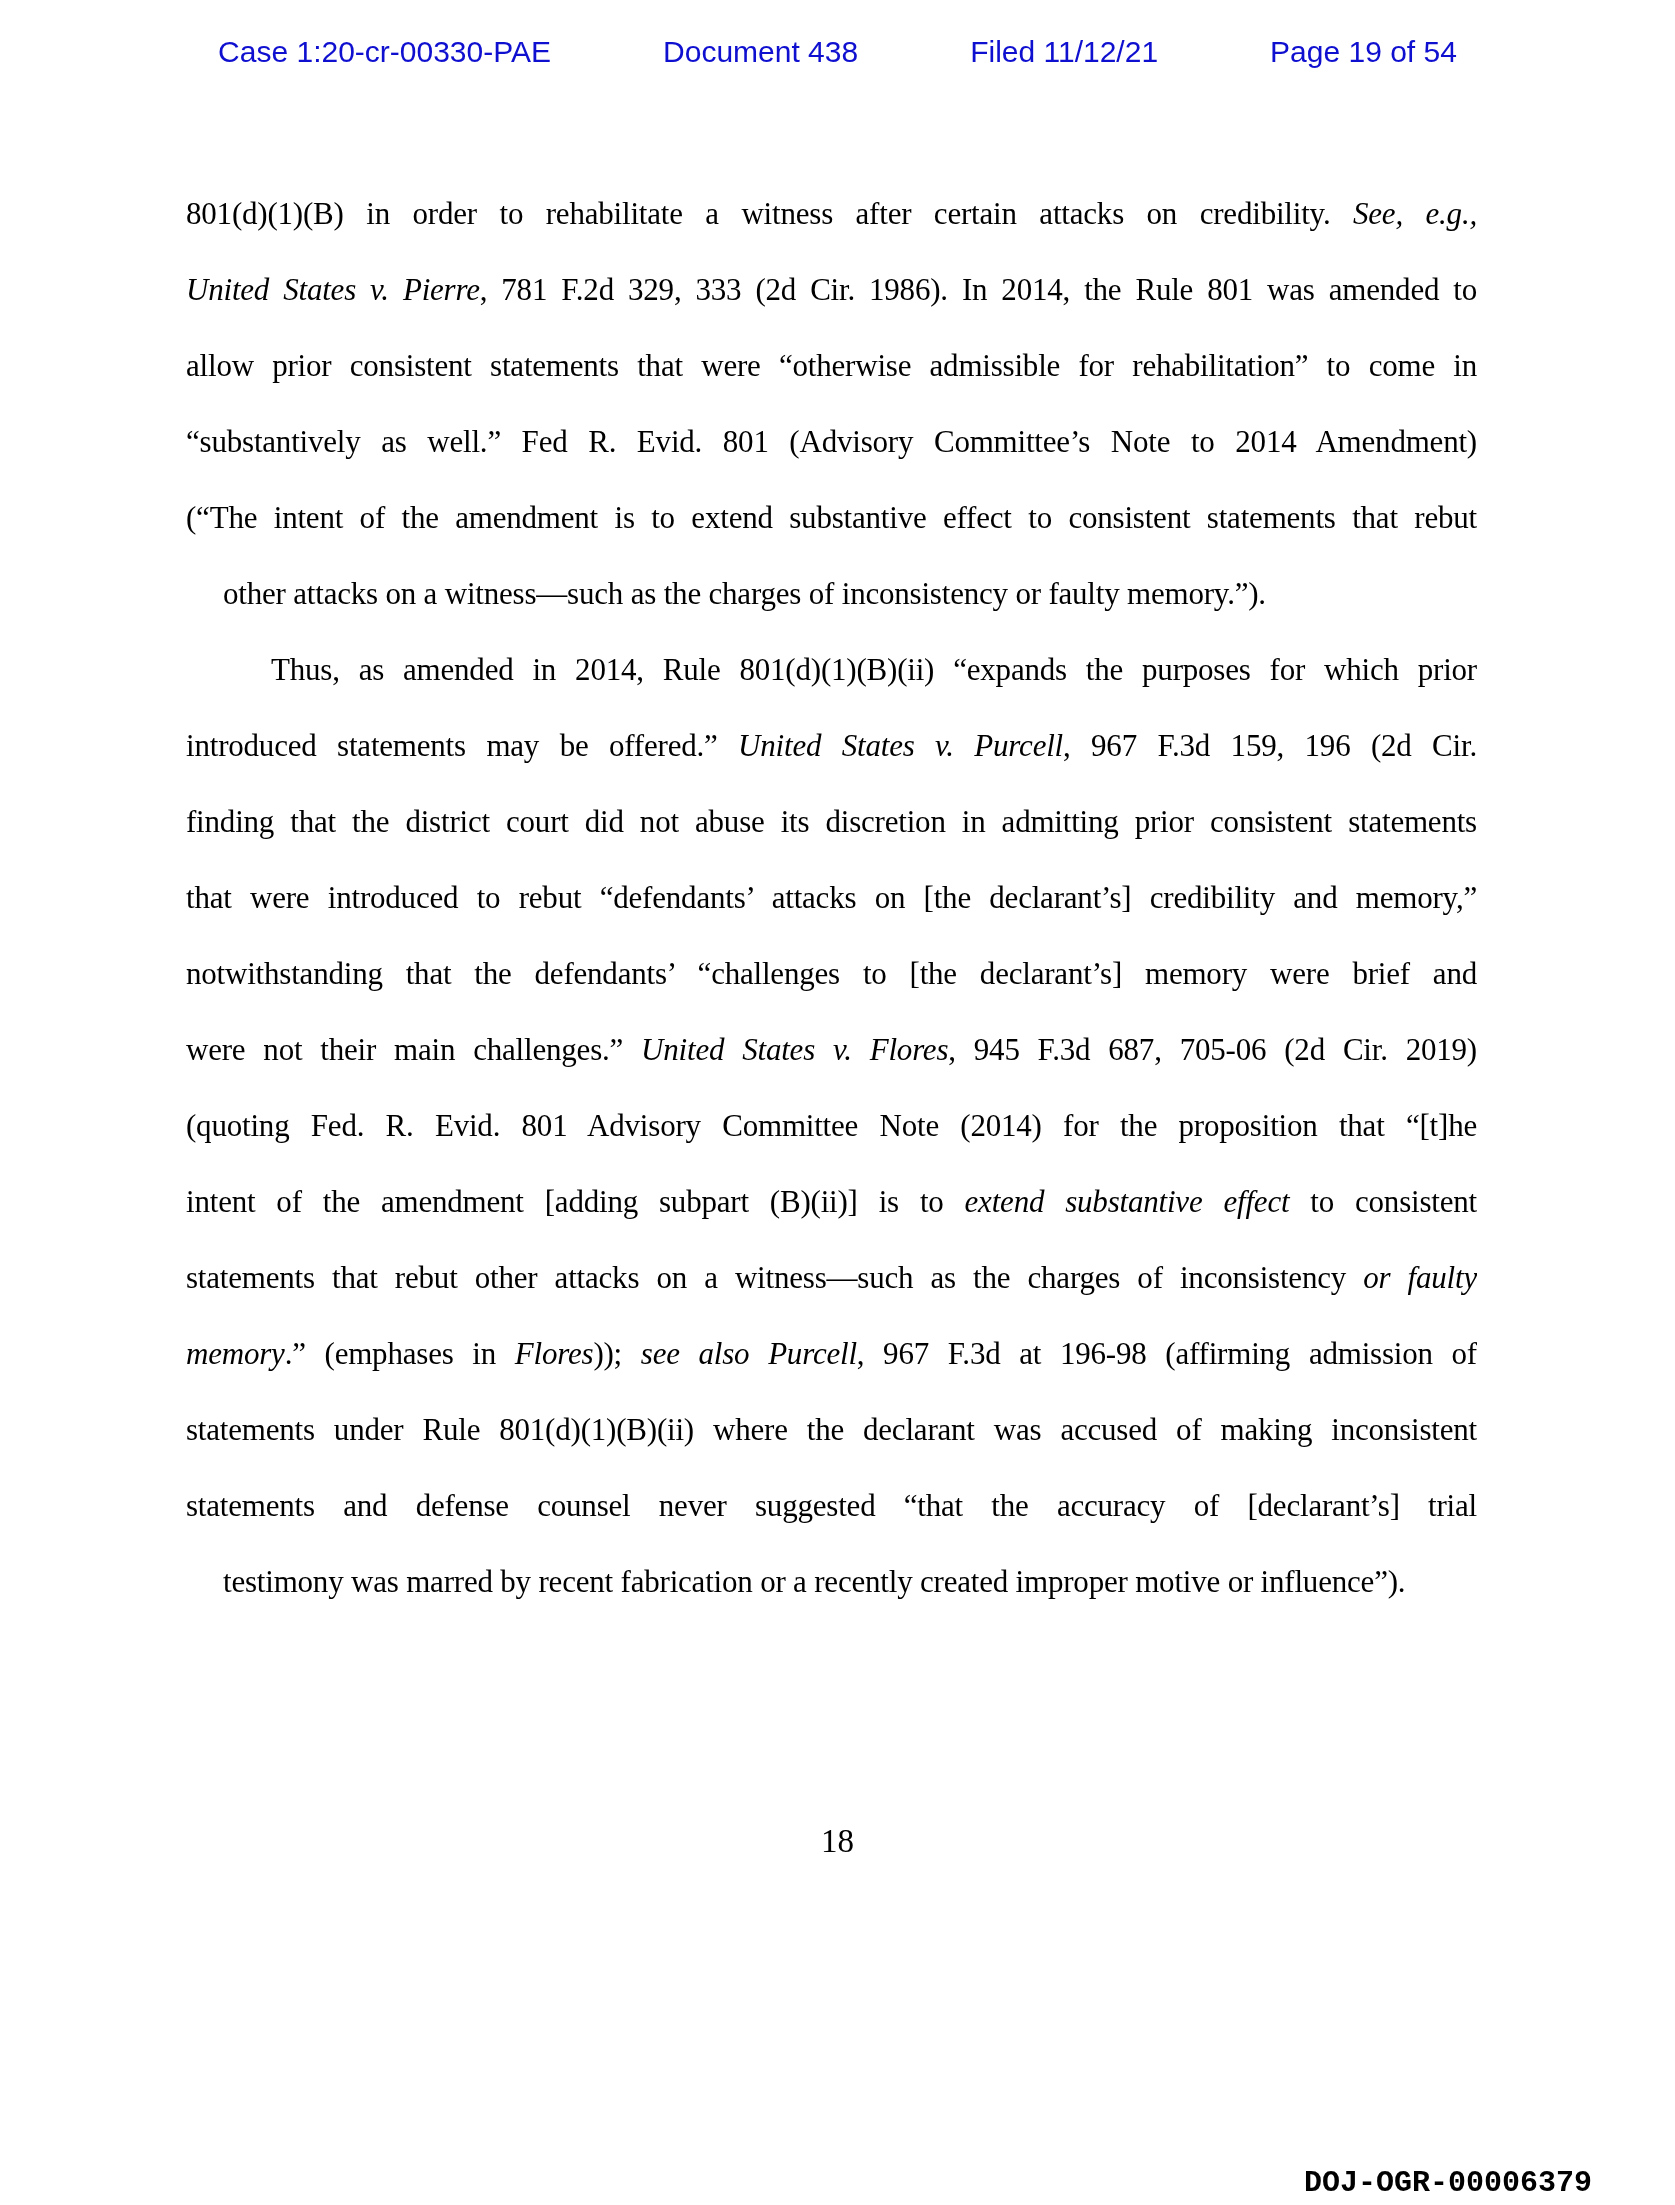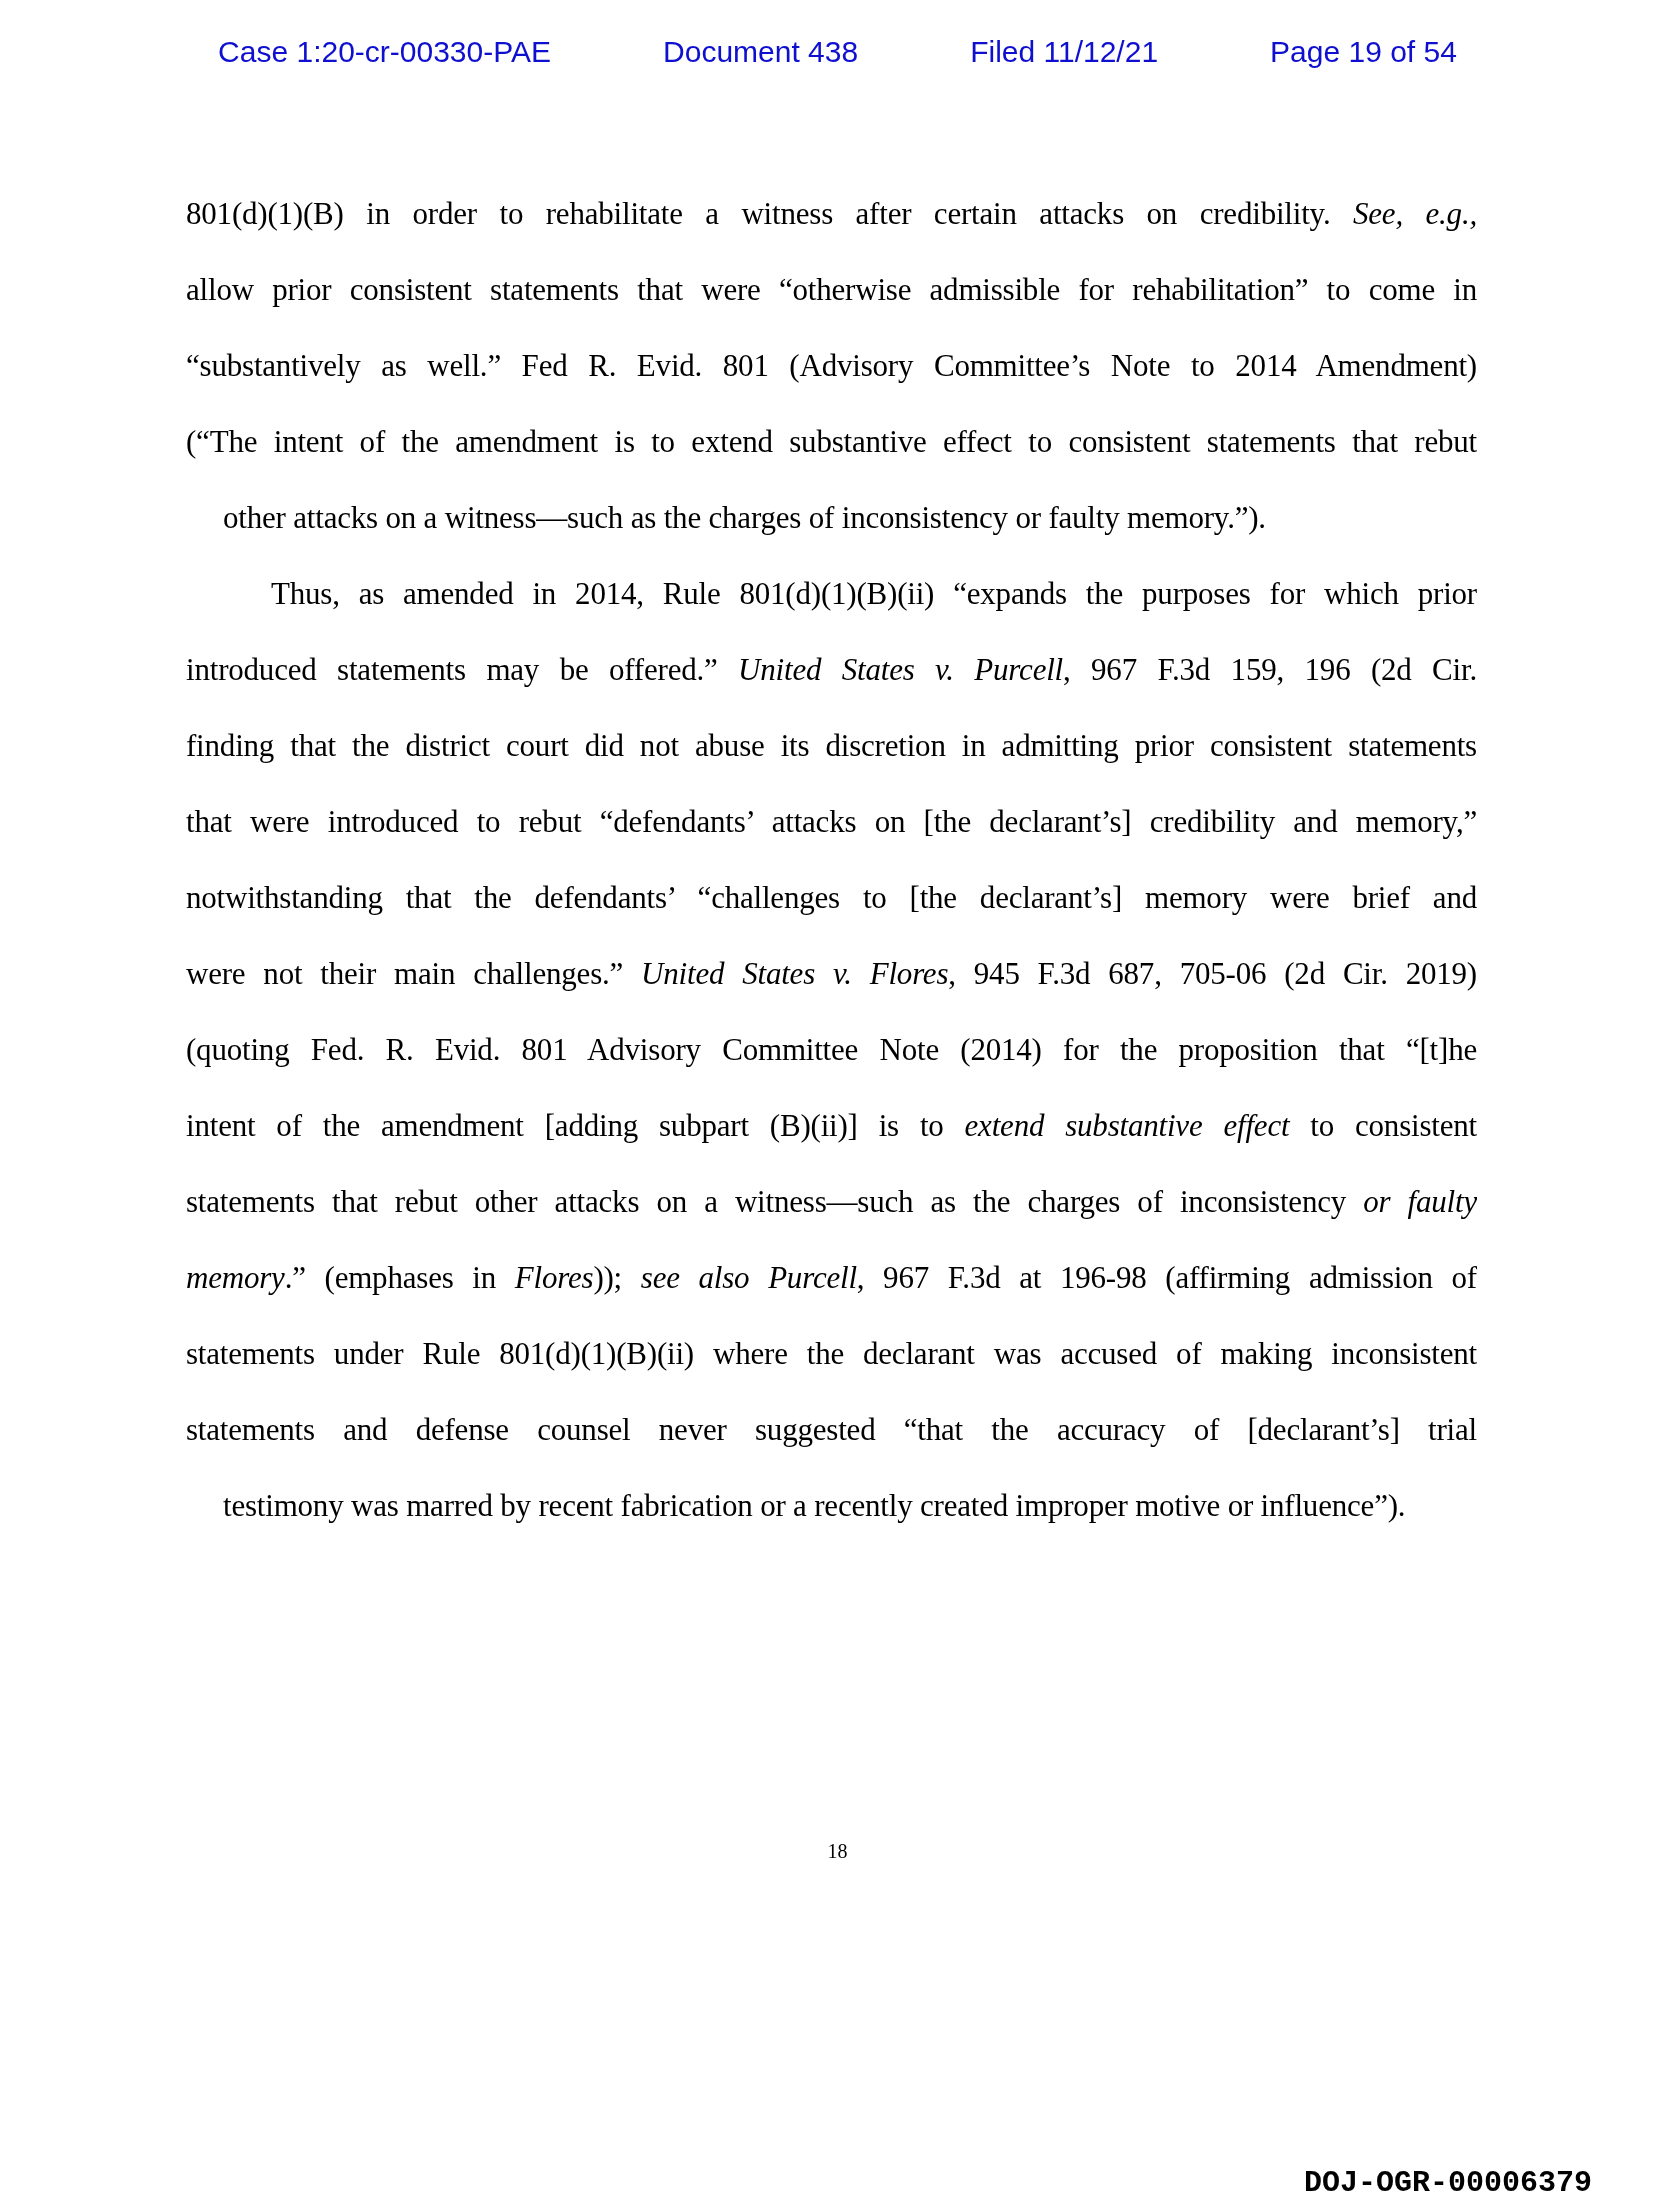--- a/index.html
+++ b/index.html
@@ -55,23 +55,22 @@
   .it {
     font-style: italic;
   }
   .page-number {
     position: absolute;
     top: 1825px;
     left: 0;
     right: 0;
     text-align: center;
     font-family: "Liberation Serif", "DejaVu Serif", serif;
-    font-size: 20px;
+    font-size: 33px;
     line-height: 1;
-    margin-top: 16px;
   }
   .bates-footer {
     position: absolute;
     top: 2168px;
     left: 1304px;
     font-family: "Liberation Mono", "DejaVu Sans Mono", monospace;
     font-size: 30px;
     line-height: 1;
     font-weight: bold;
   }
@@ -83,20 +82,21 @@
 
   <div class="ecf-header" style="color: rgb(15, 15, 208);">
     <span>Case 1:20-cr-00330-PAE</span>
     <span>Document 438</span>
     <span>Filed 11/12/21</span>
     <span>Page 19 of 54</span>
   </div>
 
   <div class="body-text">
       <div class="line"><span>801(d)(1)(B) in order to rehabilitate a witness after certain attacks on credibility.  </span><span class="it">See, e.g.,</span></div>
+      <div class="line"><span class="it">United States v. Pierre</span><span>, 781 F.2d 329, 333 (2d Cir. 1986).  In 2014, the Rule 801 was amended to</span></div>
       <div class="line"><span>allow prior consistent statements that were “otherwise admissible for rehabilitation” to come in</span></div>
       <div class="line"><span>“substantively as well.”  Fed R. Evid. 801 (Advisory Committee’s Note to 2014 Amendment)</span></div>
       <div class="line"><span>(“The intent of the amendment is to extend substantive effect to consistent statements that rebut</span></div>
       <div class="line para-end"><span>other attacks on a witness—such as the charges of inconsistency or faulty memory.”).</span></div>
       <div class="line indent-first"><span>Thus, as amended in 2014, Rule 801(d)(1)(B)(ii) “expands the purposes for which prior</span></div>
       <div class="line"><span>introduced statements may be offered.”  </span><span class="it">United States v. Purcell</span><span>, 967 F.3d 159, 196 (2d Cir.</span></div>
       <div class="line"><span>finding that the district court did not abuse its discretion in admitting prior consistent statements</span></div>
       <div class="line"><span>that were introduced to rebut “defendants’ attacks on [the declarant’s] credibility and memory,”</span></div>
       <div class="line"><span>notwithstanding that the defendants’ “challenges to [the declarant’s] memory were brief and</span></div>
       <div class="line"><span>were not their main challenges.”  </span><span class="it">United States v. Flores</span><span>, 945 F.3d 687, 705-06 (2d Cir. 2019)</span></div>

